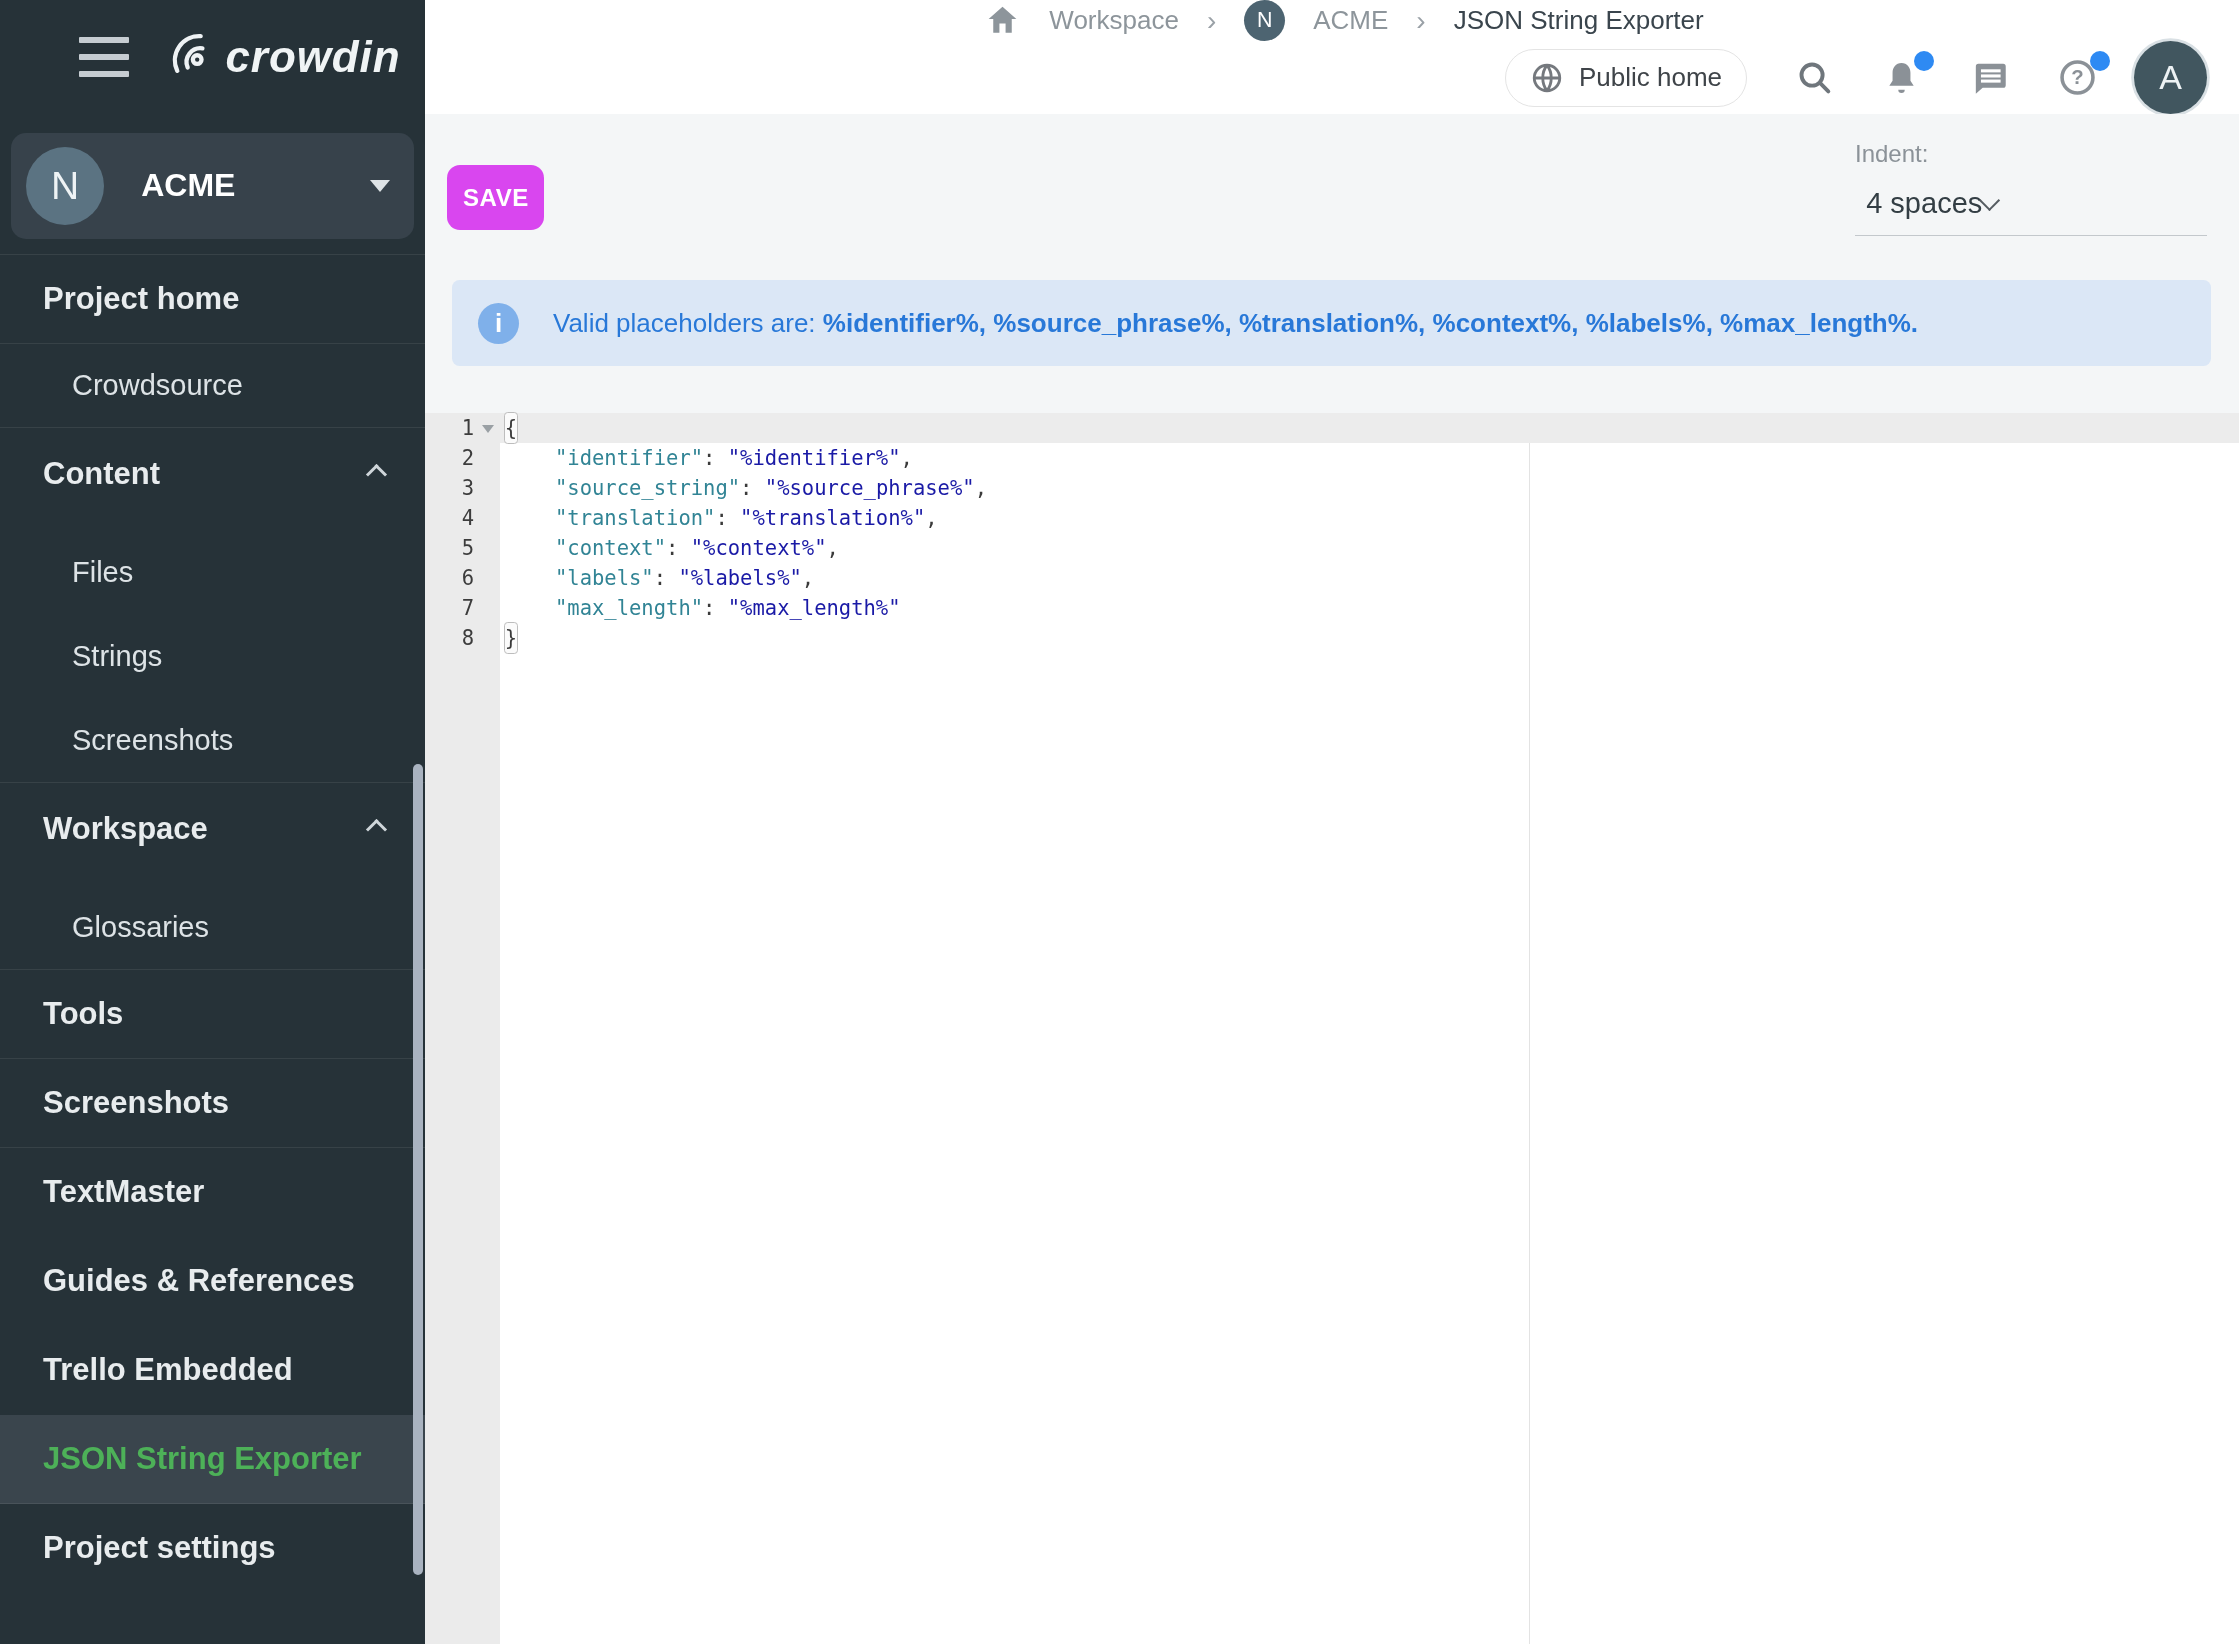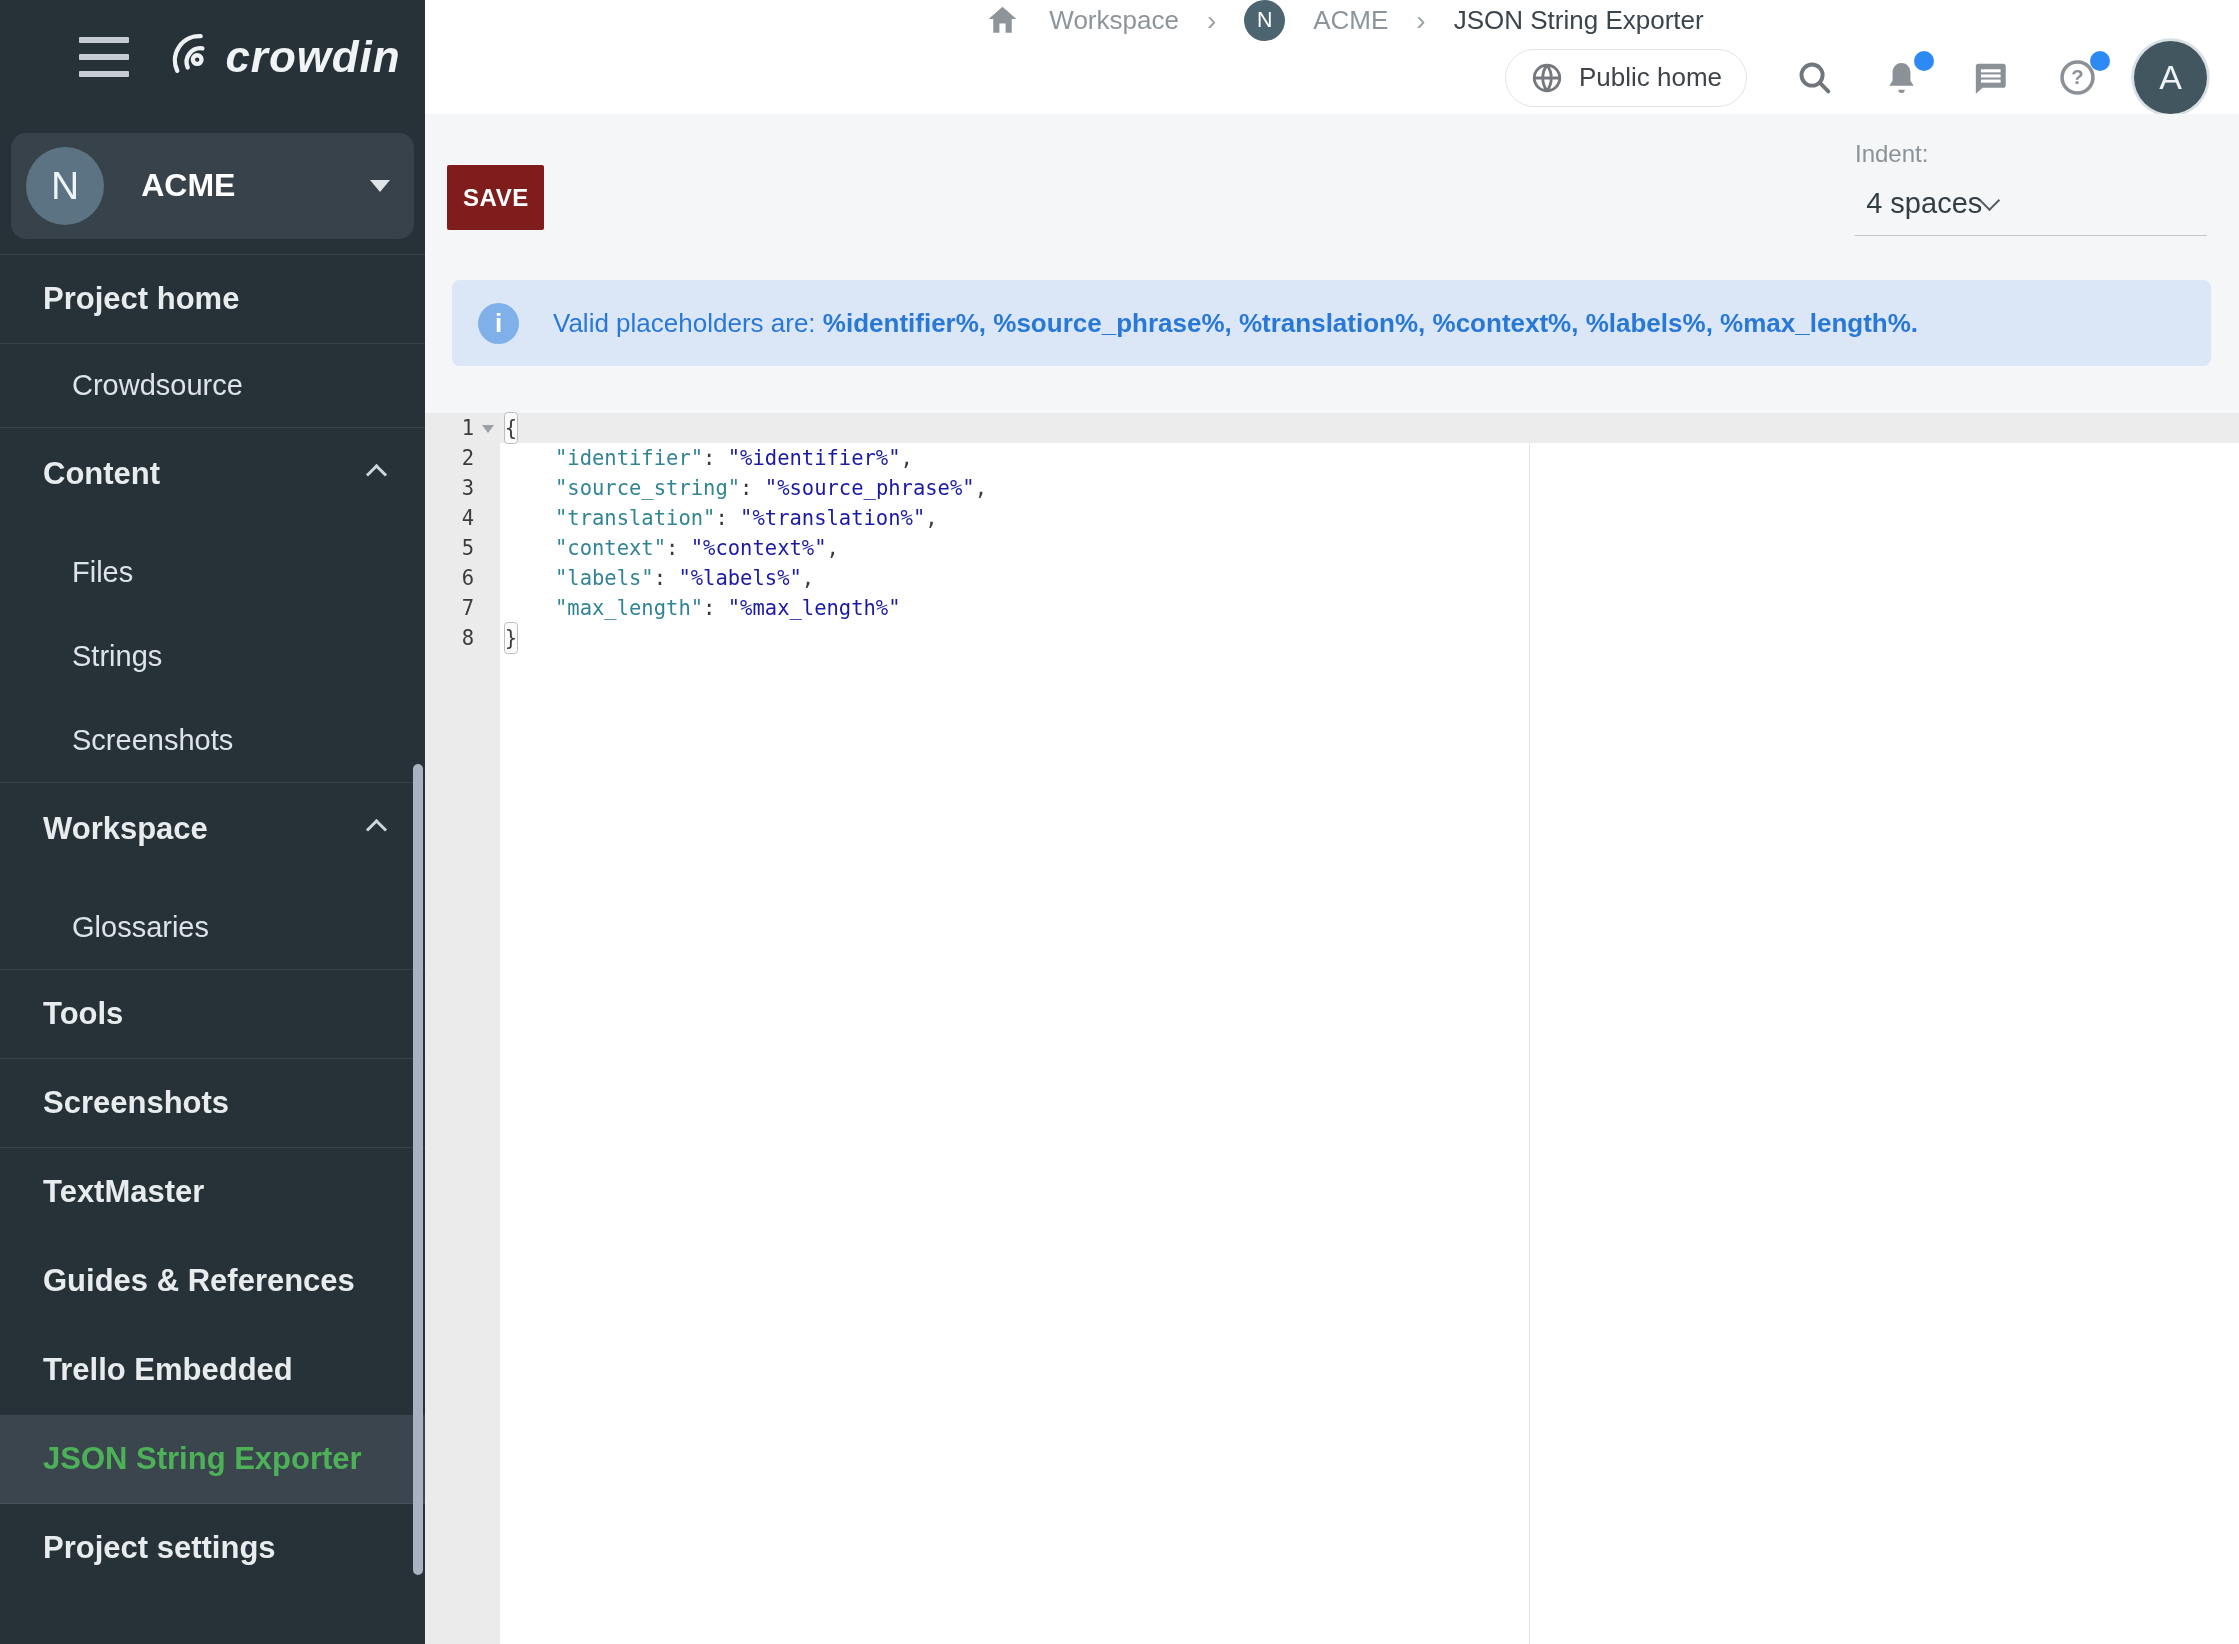--- a/index.html
+++ b/index.html
@@ -53,23 +53,23 @@
           height:58px; padding:0 24px; background:#fff; cursor:pointer; }
   .pill-label { font-size:26px; color:#3f4449; font-weight:500; }
   .icon-btn { position:relative; margin-left:48px; cursor:pointer; display:flex; align-items:center; }
   .dot { position:absolute; top:-7.5px; right:-13px; width:20.5px; height:20.5px; border-radius:50%; background:#2e8af3; }
   .user-avatar { width:73px; height:73px; border-radius:50%; background:#41565f; color:#edf2f4;
                  font-size:34px; display:flex; align-items:center; justify-content:center;
                  margin-left:37px; box-shadow:0 0 0 2.8px #d9e0e4; cursor:pointer; }
 
   
   .main { position:absolute; left:425px; top:114px; right:0; bottom:0; background:#f4f6f7; }
-  .save-btn { position:absolute; left:22.4px; top:51px; width:97px; height:65px; background:#7f1d1d;
+  .save-btn { position:absolute; left:22.4px; top:51px; width:97px; height:65px; background:#d946ef;
               color:#fff; font-size:24px; font-weight:bold; letter-spacing:0.5px; border:none;
-              border-radius:2px; cursor:pointer; font-family:"Liberation Sans", sans-serif; }
+              border-radius:13px; cursor:pointer; font-family:"Liberation Sans", sans-serif; }
   .indent { position:absolute; right:32px; top:26px; width:352px; }
   .indent-label { font-size:24px; color:#8b9298; }
   .indent-select { display:flex; align-items:center; 
                    padding:18.6px 9.3px 15px 11.2px; border-bottom:1.9px solid #c3c8cc;
                    font-size:29px; color:#333e44; cursor:pointer; }
   .chev-down { width:15px; height:15px; border-left:2.8px solid #555c61; border-bottom:2.8px solid #555c61;
                transform:rotate(-45deg); margin-bottom:5.6px; }
 
   .banner { position:absolute; left:27px; right:28px; top:166px; height:86px; background:#dbe7f6;
             border-radius:7.5px; display:flex; align-items:center; padding:0 26px; }

